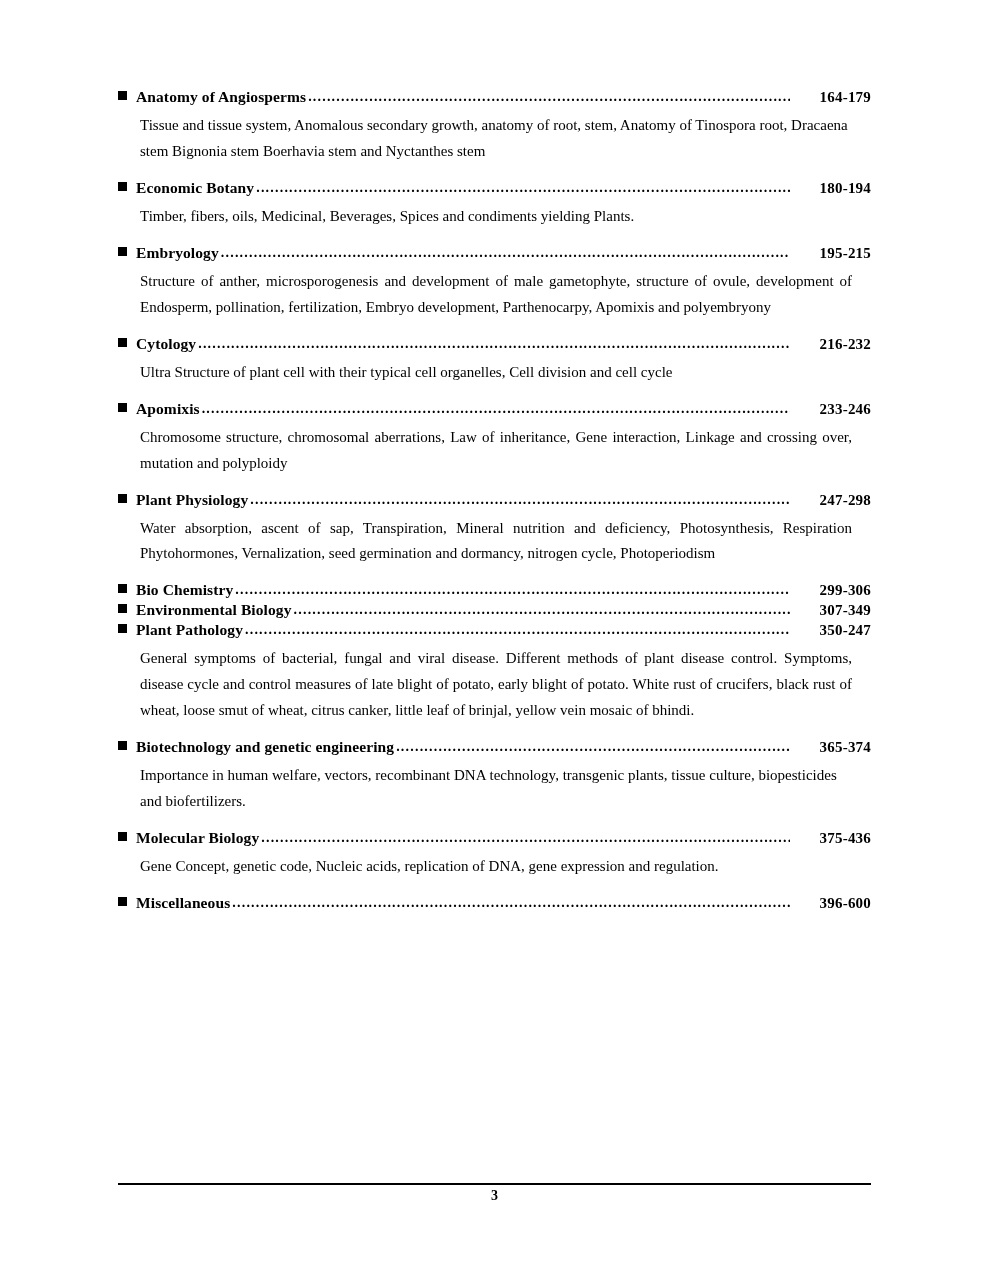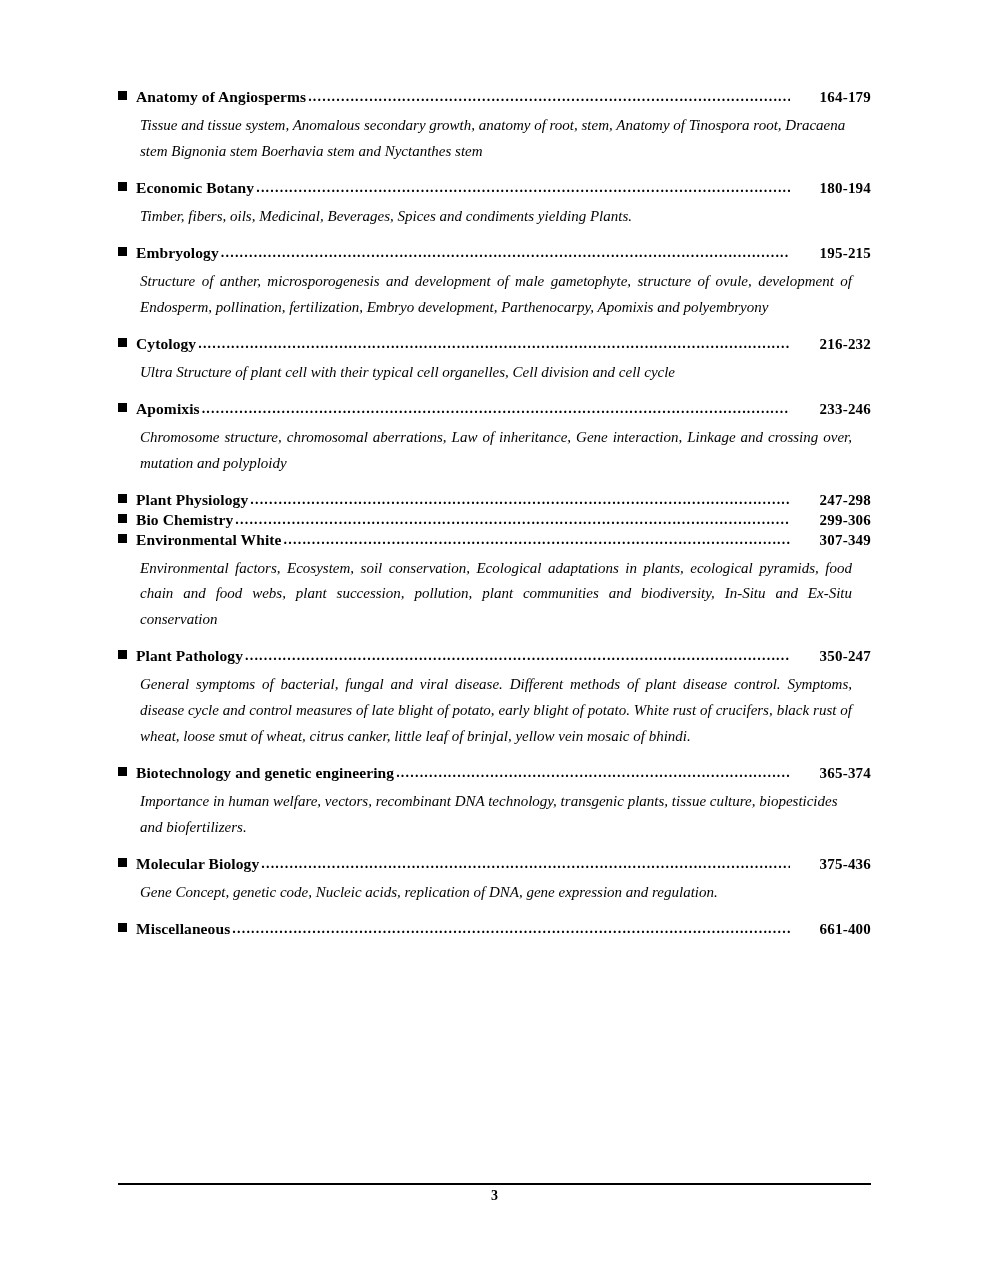--- a/index.html
+++ b/index.html
@@ -66,21 +66,20 @@
     letter-spacing: 0.2px;
     margin-left: 28px;
   }
   .entry-desc {
     font-size: 15px;
     line-height: 1.73;
     text-align: justify;
     margin: 7px 12px 14px 22px;
     width: 712px;
     font-weight: normal;
-    font-style: italic;
   }
   .entry-desc.nojust {
     text-align: left;
   }
   .footer {
     position: absolute;
     left: 118px;
     right: 118px;
     bottom: 76px;
     width: 753px;
@@ -147,37 +146,37 @@
         </div>
         <div class="entry-desc">Chromosome structure, chromosomal aberrations, Law of inheritance, Gene interaction, Linkage and crossing over, mutation and polyploidy</div>
       </div>
       <div class="entry">
         <div class="entry-head">
           <span class="bullet"></span>
           <span class="entry-title">Plant Physiology</span>
           <span class="leader">........................................................................................................................................................................................................................................................................................</span>
           <span class="pages">247-298</span>
         </div>
+        <div class="entry-desc">Water absorption, ascent of sap, Transpiration, Mineral nutrition and deficiency, Photosynthesis, Respiration Phytohormones, Vernalization, seed germination and dormancy, nitrogen cycle, Photoperiodism</div>
       </div>
       <div class="entry">
         <div class="entry-head">
           <span class="bullet"></span>
           <span class="entry-title">Bio Chemistry</span>
           <span class="leader">........................................................................................................................................................................................................................................................................................</span>
           <span class="pages">299-306</span>
         </div>
       </div>
       <div class="entry">
         <div class="entry-head">
           <span class="bullet"></span>
-          <span class="entry-title">Environmental White</span>
+          <span class="entry-title">Environmental Biology</span>
           <span class="leader">........................................................................................................................................................................................................................................................................................</span>
           <span class="pages">307-349</span>
         </div>
-        <div class="entry-desc">Environmental factors, Ecosystem, soil conservation, Ecological adaptations in plants, ecological pyramids, food chain and food webs, plant succession, pollution, plant communities and biodiversity, In-Situ and Ex-Situ conservation</div>
       </div>
       <div class="entry">
         <div class="entry-head">
           <span class="bullet"></span>
           <span class="entry-title">Plant Pathology</span>
           <span class="leader">........................................................................................................................................................................................................................................................................................</span>
           <span class="pages">350-247</span>
         </div>
         <div class="entry-desc">General symptoms of bacterial, fungal and viral disease. Different methods of plant disease control. Symptoms, disease cycle and control measures of late blight of potato, early blight of potato. White rust of crucifers, black rust of wheat, loose smut of wheat, citrus canker, little leaf of brinjal, yellow vein mosaic of bhindi.</div>
       </div>
@@ -197,21 +196,21 @@
           <span class="leader">........................................................................................................................................................................................................................................................................................</span>
           <span class="pages">375-436</span>
         </div>
         <div class="entry-desc nojust">Gene Concept, genetic code, Nucleic acids, replication of DNA, gene expression and regulation.</div>
       </div>
       <div class="entry">
         <div class="entry-head">
           <span class="bullet"></span>
           <span class="entry-title">Miscellaneous</span>
           <span class="leader">........................................................................................................................................................................................................................................................................................</span>
-          <span class="pages">661-400</span>
+          <span class="pages">396-600</span>
         </div>
       </div>
     </div>
 
   <div class="footer">
     <div class="footer-rule"></div>
     <div class="footer-num">3</div>
   </div>
 </div>
 

